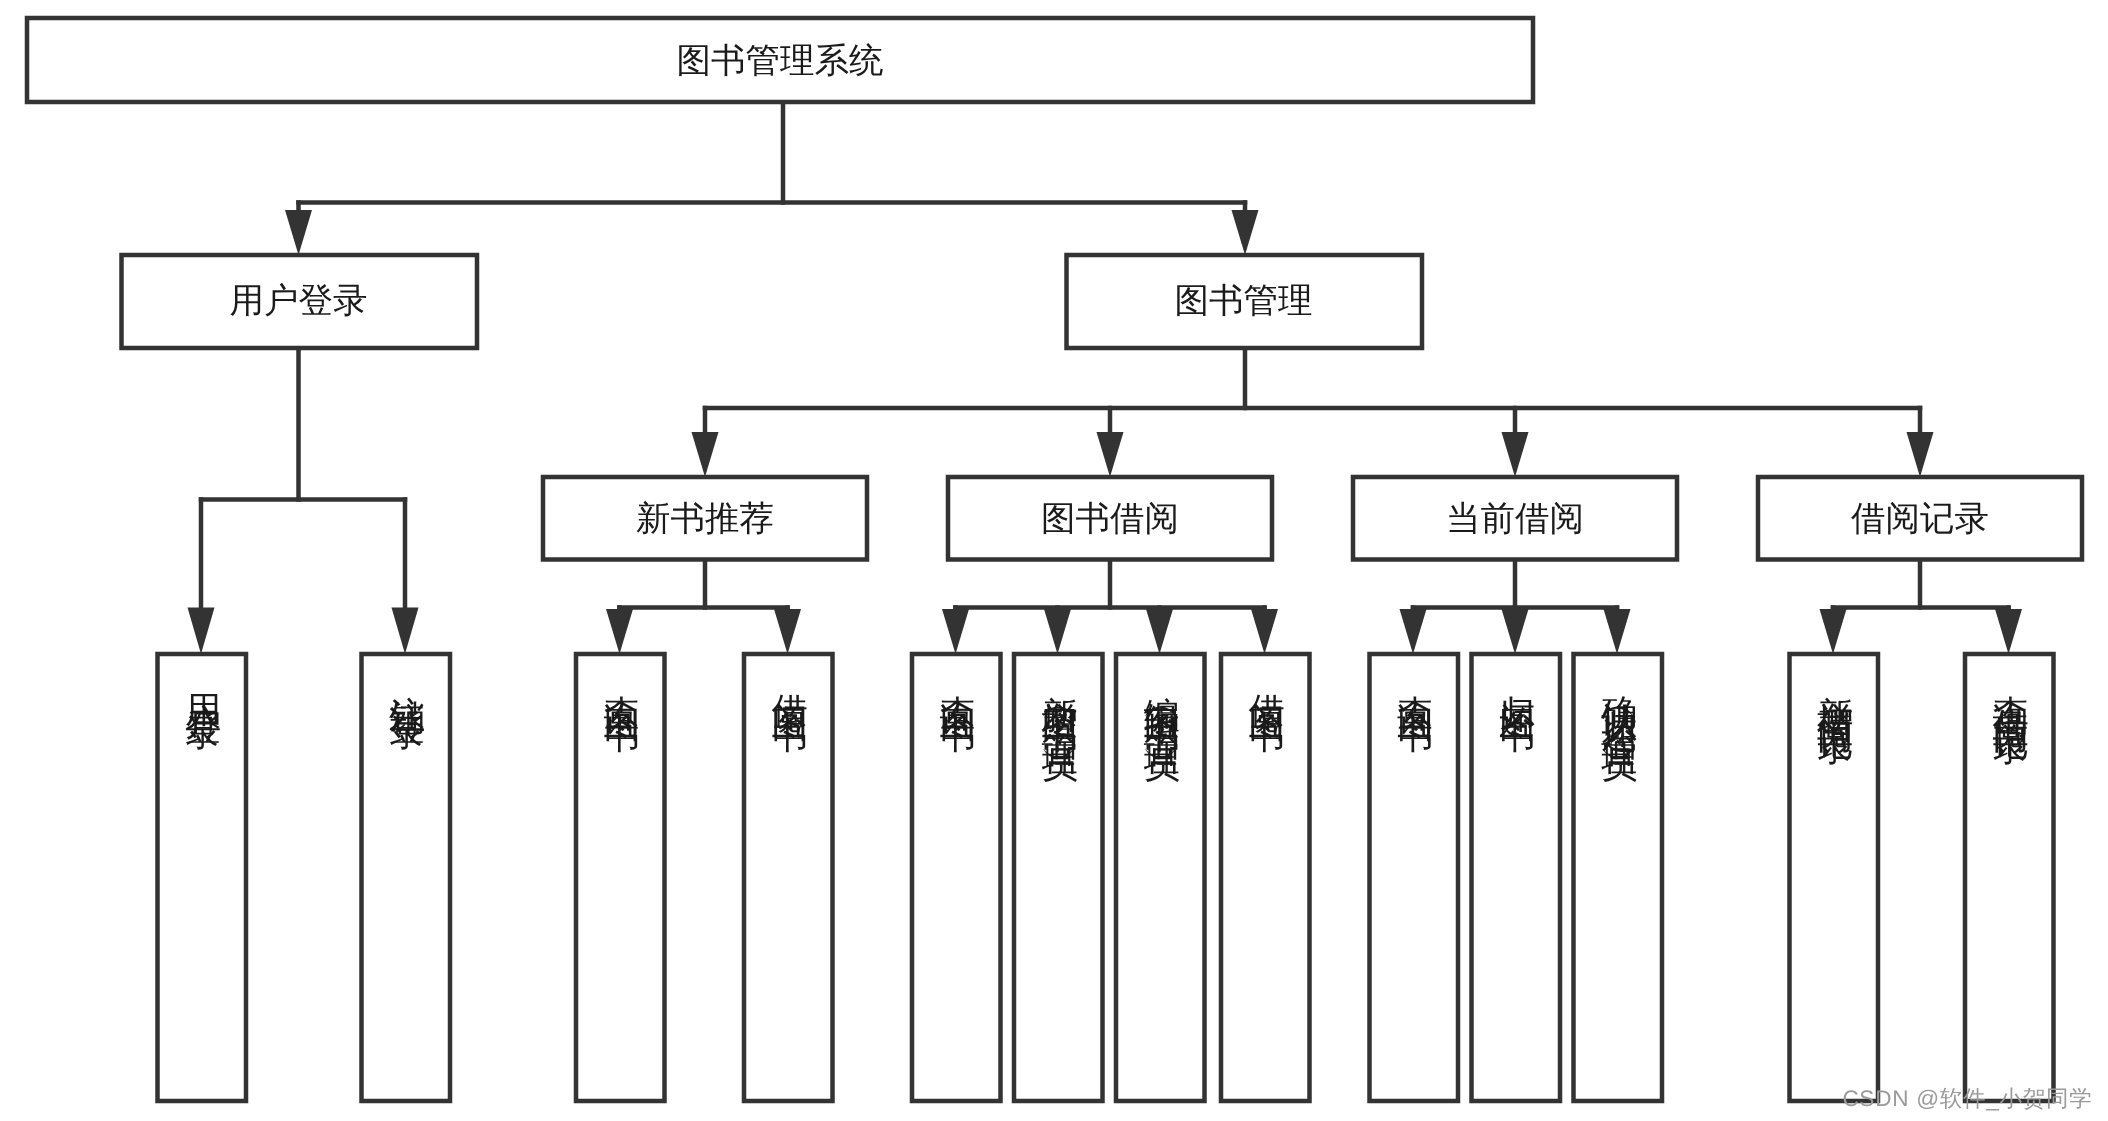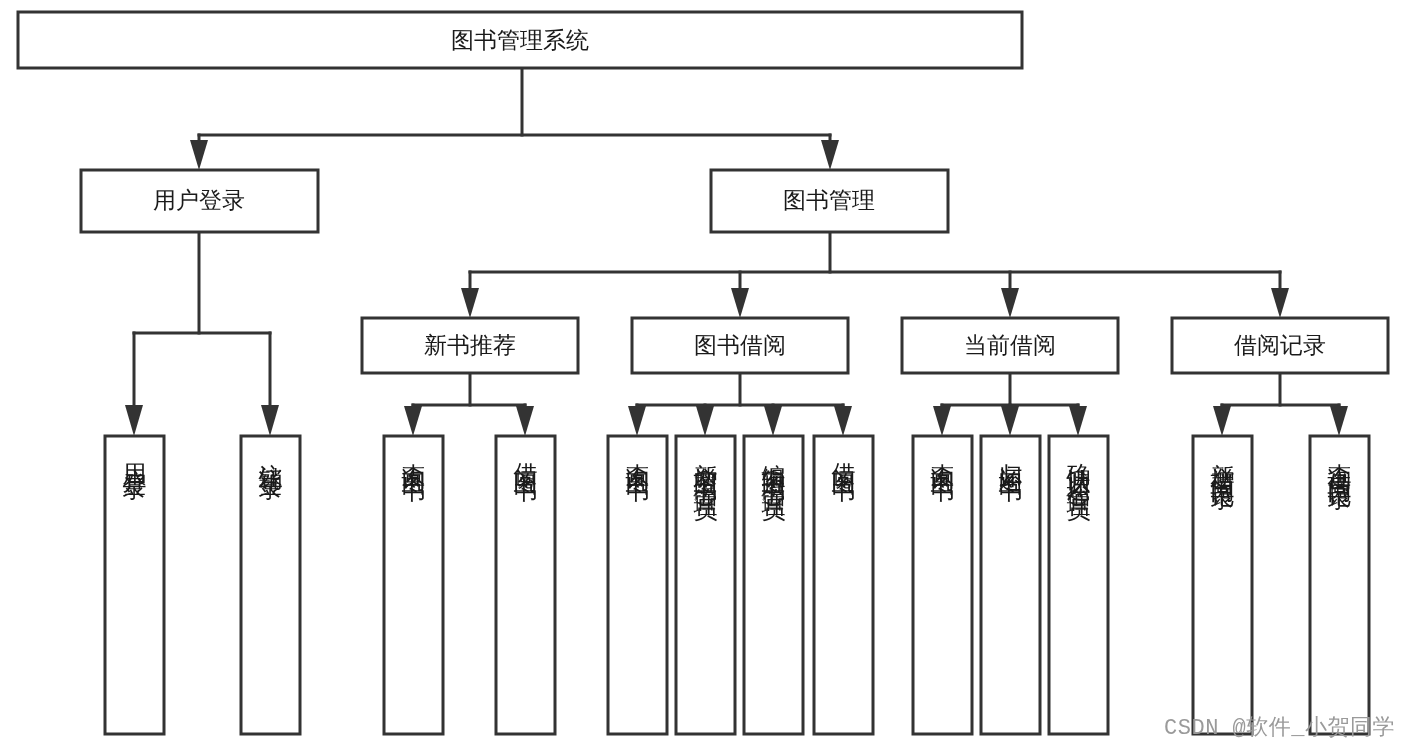--- a/index.html
+++ b/index.html
@@ -57,22 +57,22 @@
     font-size: 24px;
     line-height: 1;
     letter-spacing: 5px;
     color: #1a1a1a;
     white-space: nowrap;
   }
   .watermark {
     position: absolute;
     right: 10px;
     bottom: 5px;
-    font-family: Liberation Mono, monospace;
-    font-size: 22px;
+    font-family: Liberation Sans, sans-serif;
+    font-size: 15px;
     color: #9a9a9a;
     letter-spacing: 0.5px;
     user-select: none;
   }
 </style>
 </head>
 <body>
 
 <svg id="diagram" viewBox="0 0 1405 747" xmlns="http://www.w3.org/2000/svg">
 

